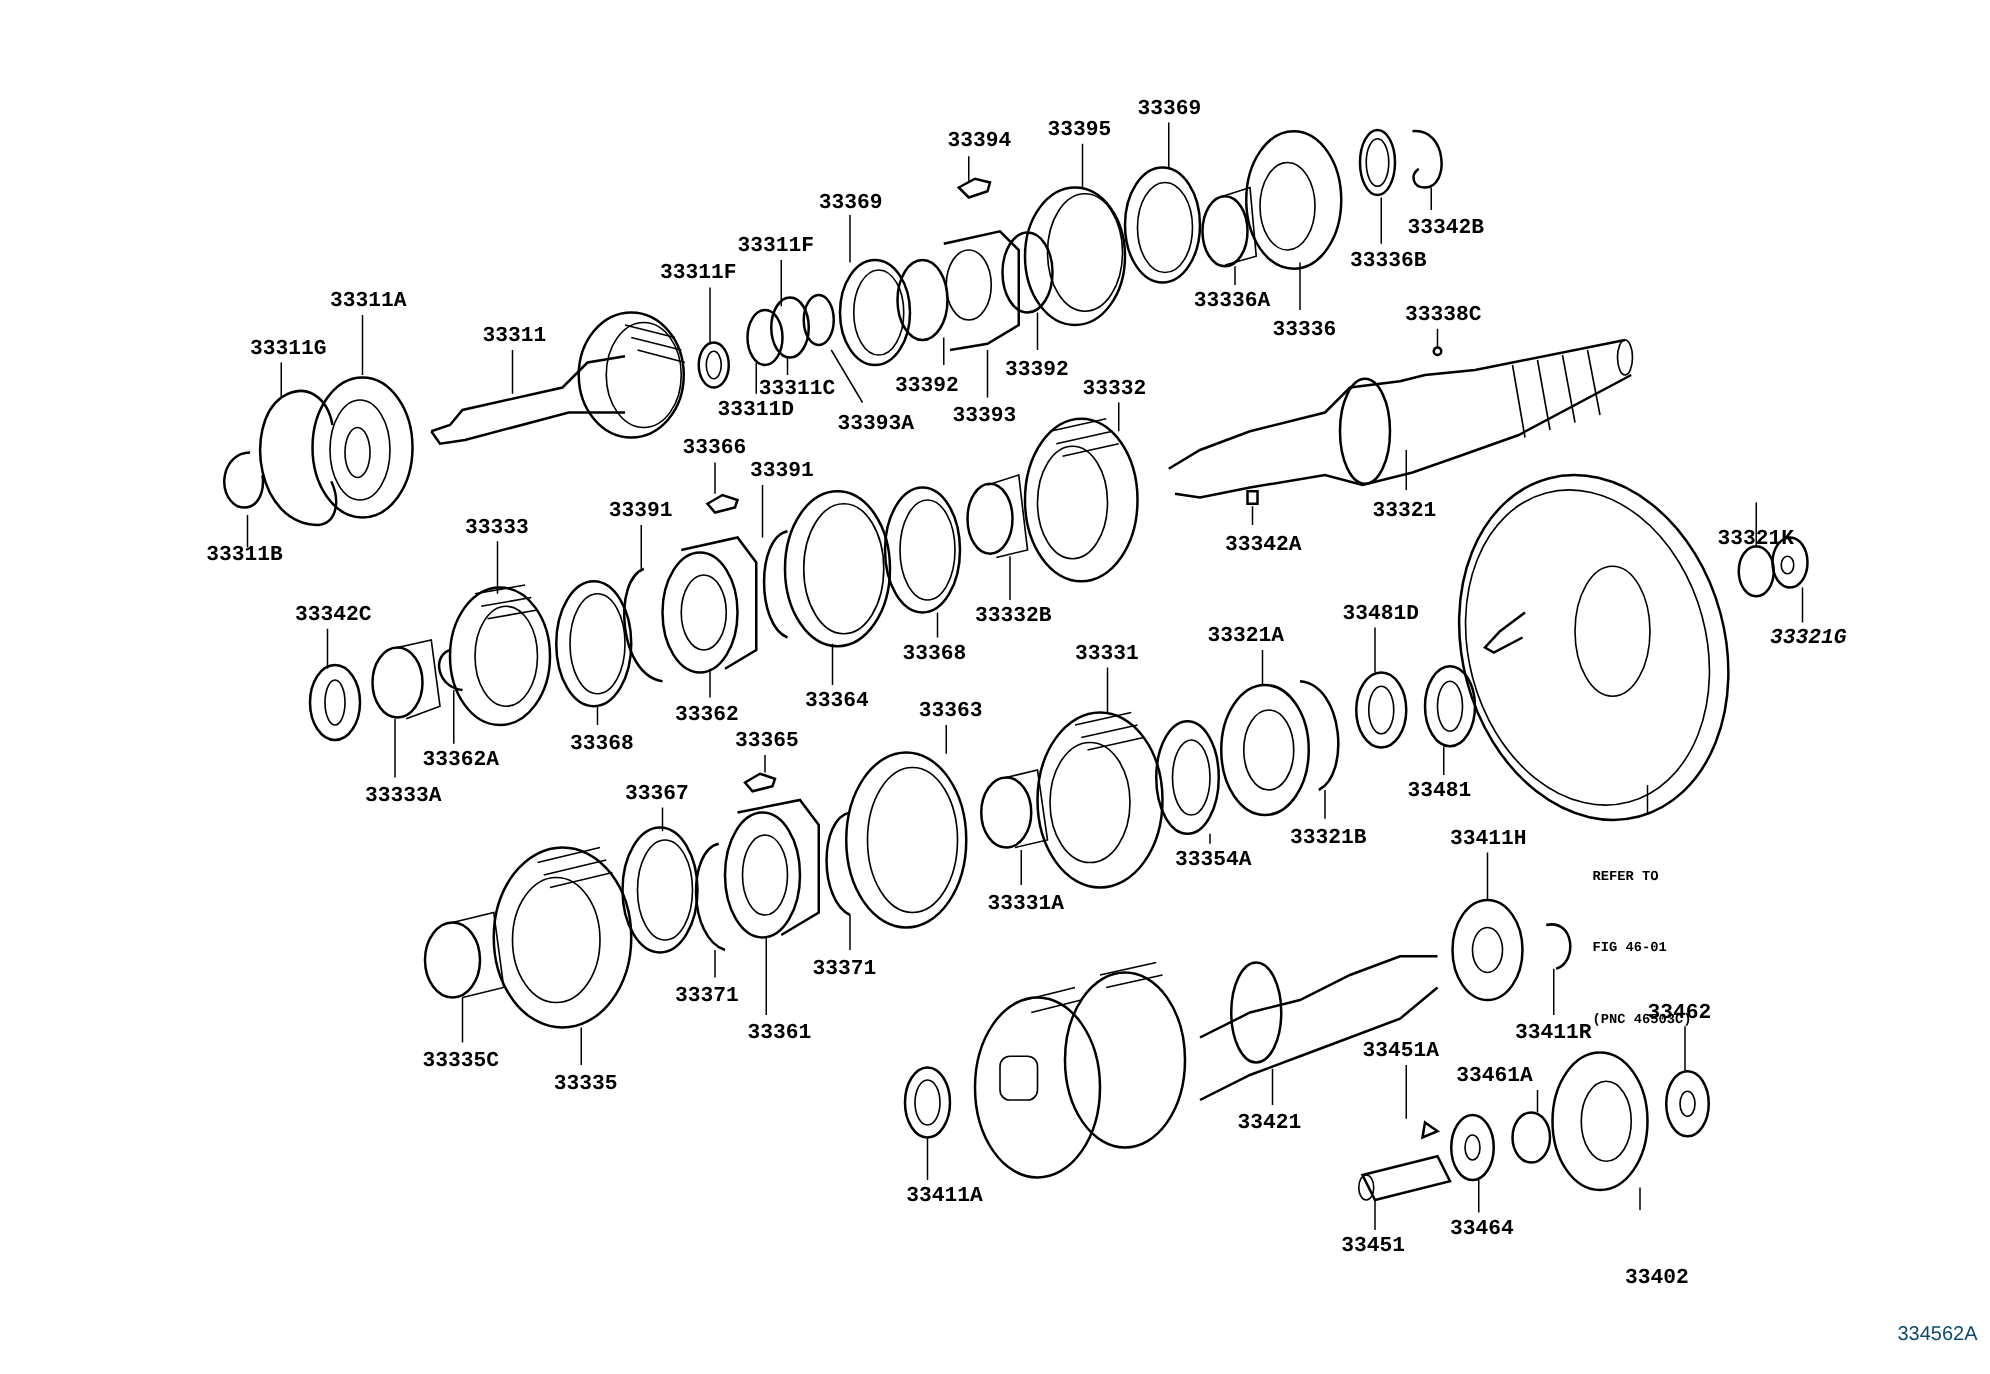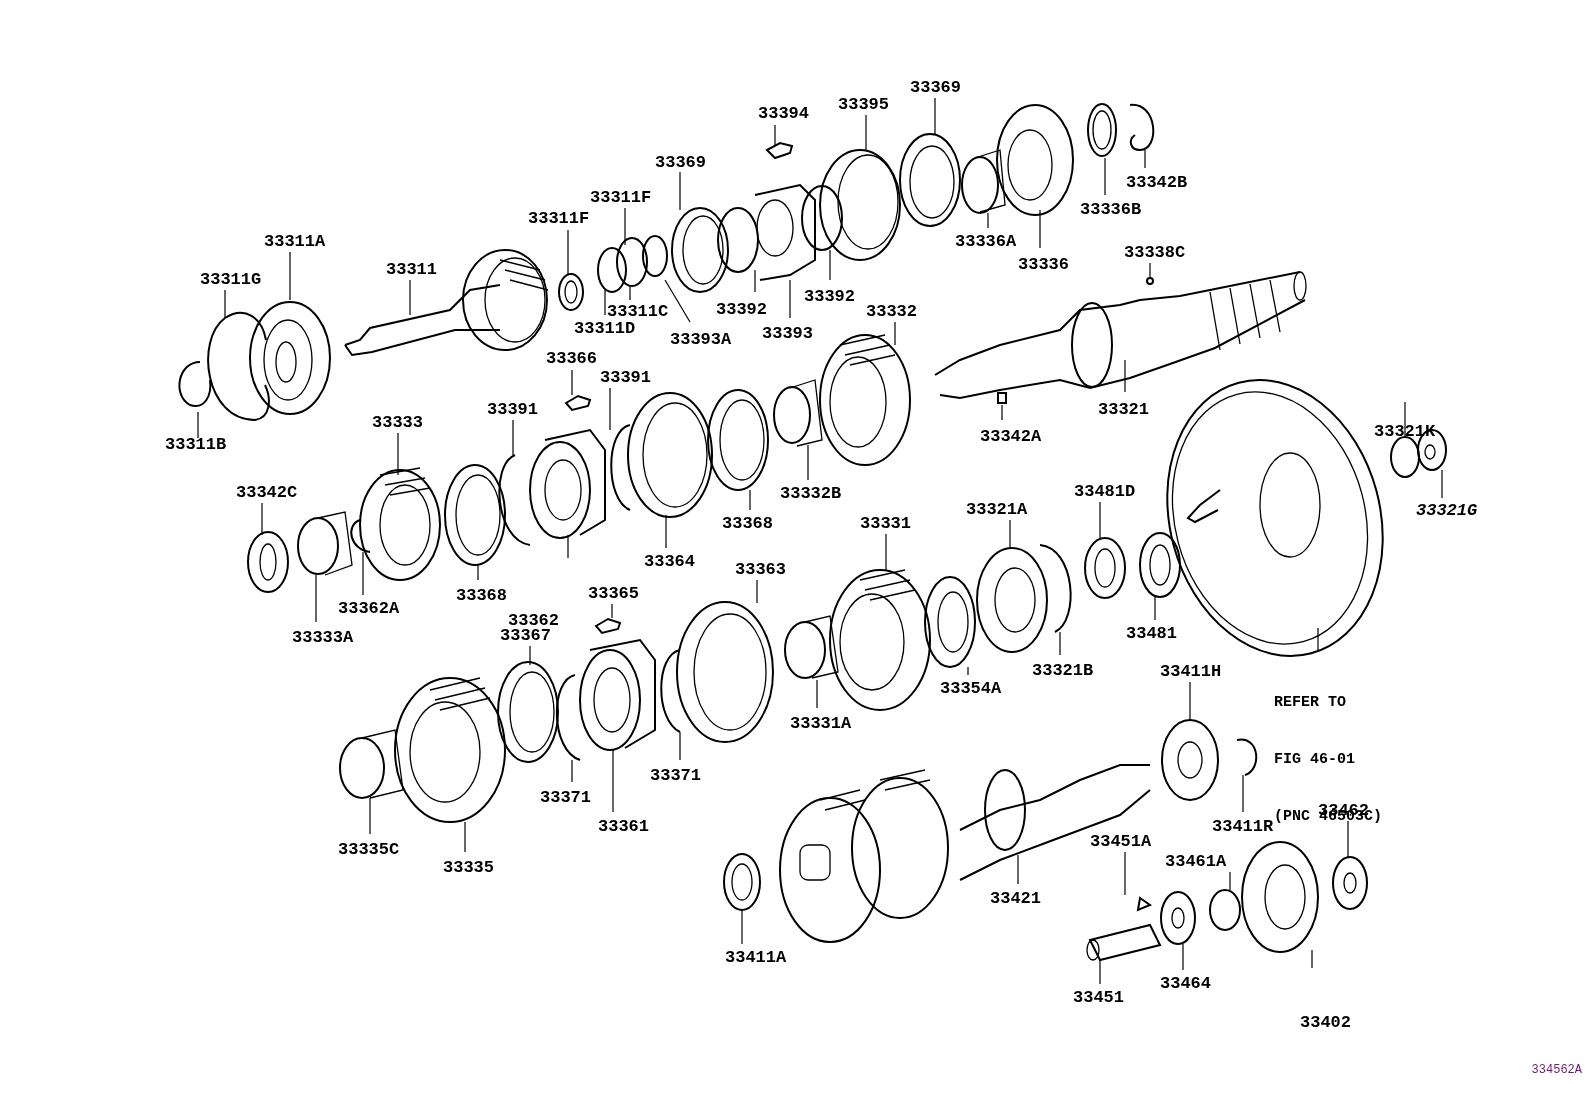--- a/index.html
+++ b/index.html
@@ -1,20 +1,20 @@
 <!DOCTYPE html>
 <html><head>
 <meta charset="utf-8">
 <style>
   html, body { margin:0; padding:0; background:#ffffff; }
   body { width:1592px; height:1099px; position:relative; overflow:hidden; font-family:"Liberation Mono","DejaVu Sans Mono",monospace; }
   #diagram { position:absolute; left:0; top:0; width:1592px; height:1099px; }
   .lbl { position:absolute; font-family:"Liberation Mono","DejaVu Sans Mono",monospace; font-weight:bold; font-size:17px; color:#000; white-space:nowrap; letter-spacing:0px; cursor:pointer; }
-  .note { position:absolute; font-family:"Liberation Mono","DejaVu Sans Mono",monospace; font-weight:bold; font-size:15px; color:#000; line-height:19px; white-space:pre; }
-  .figid { position:absolute; right:10px; bottom:22px; font-family:Liberation Mono, monospace; font-size:12px; color:#701a75; }
+  .note { position:absolute; font-family:"Liberation Mono","DejaVu Sans Mono",monospace; font-weight:bold; font-size:11px; color:#000; line-height:19px; white-space:pre; }
+  .figid { position:absolute; right:10px; bottom:22px; font-family:Liberation Sans, sans-serif; font-size:16px; color:#0c4a6e; }
   svg { position:absolute; left:0; top:0; }
   svg .p { fill:none; stroke:#000; stroke-width:2; }
   svg .t { fill:none; stroke:#000; stroke-width:1.3; }
   svg .ld { stroke:#000; stroke-width:1.2; }
 </style>
 </head>
 <body>
 
 <div id="diagram">
 
@@ -363,21 +363,21 @@
       <div class="lbl" style="left: 980px; top: 427px;">33342A</div>
       <div class="lbl" style="left: 236px; top: 483px;">33342C</div>
       <div class="lbl" style="left: 1074px; top: 482px;">33481D</div>
       <div class="lbl" style="left: 966px; top: 500px;">33321A</div>
       <div class="lbl" style="left: 1416px; top: 501px; font-style: italic;">33321G</div>
       <div class="lbl" style="left: 780px; top: 484px;">33332B</div>
       <div class="lbl" style="left: 722px; top: 514px;">33368</div>
       <div class="lbl" style="left: 860px; top: 514px;">33331</div>
       <div class="lbl" style="left: 644px; top: 552px;">33364</div>
       <div class="lbl" style="left: 735px; top: 560px;">33363</div>
-      <div class="lbl" style="left: 508px; top: 563px; margin-top: 48px;">33362</div>
+      <div class="lbl" style="left: 540px; top: 563px;">33362</div>
       <div class="lbl" style="left: 456px; top: 586px;">33368</div>
       <div class="lbl" style="left: 338px; top: 599px;">33362A</div>
       <div class="lbl" style="left: 292px; top: 628px;">33333A</div>
       <div class="lbl" style="left: 588px; top: 584px;">33365</div>
       <div class="lbl" style="left: 1126px; top: 624px;">33481</div>
       <div class="lbl" style="left: 500px; top: 626px;">33367</div>
       <div class="lbl" style="left: 1032px; top: 661px;">33321B</div>
       <div class="lbl" style="left: 940px; top: 679px;">33354A</div>
       <div class="lbl" style="left: 1160px; top: 662px;">33411H</div>
       <div class="lbl" style="left: 790px; top: 714px;">33331A</div>

